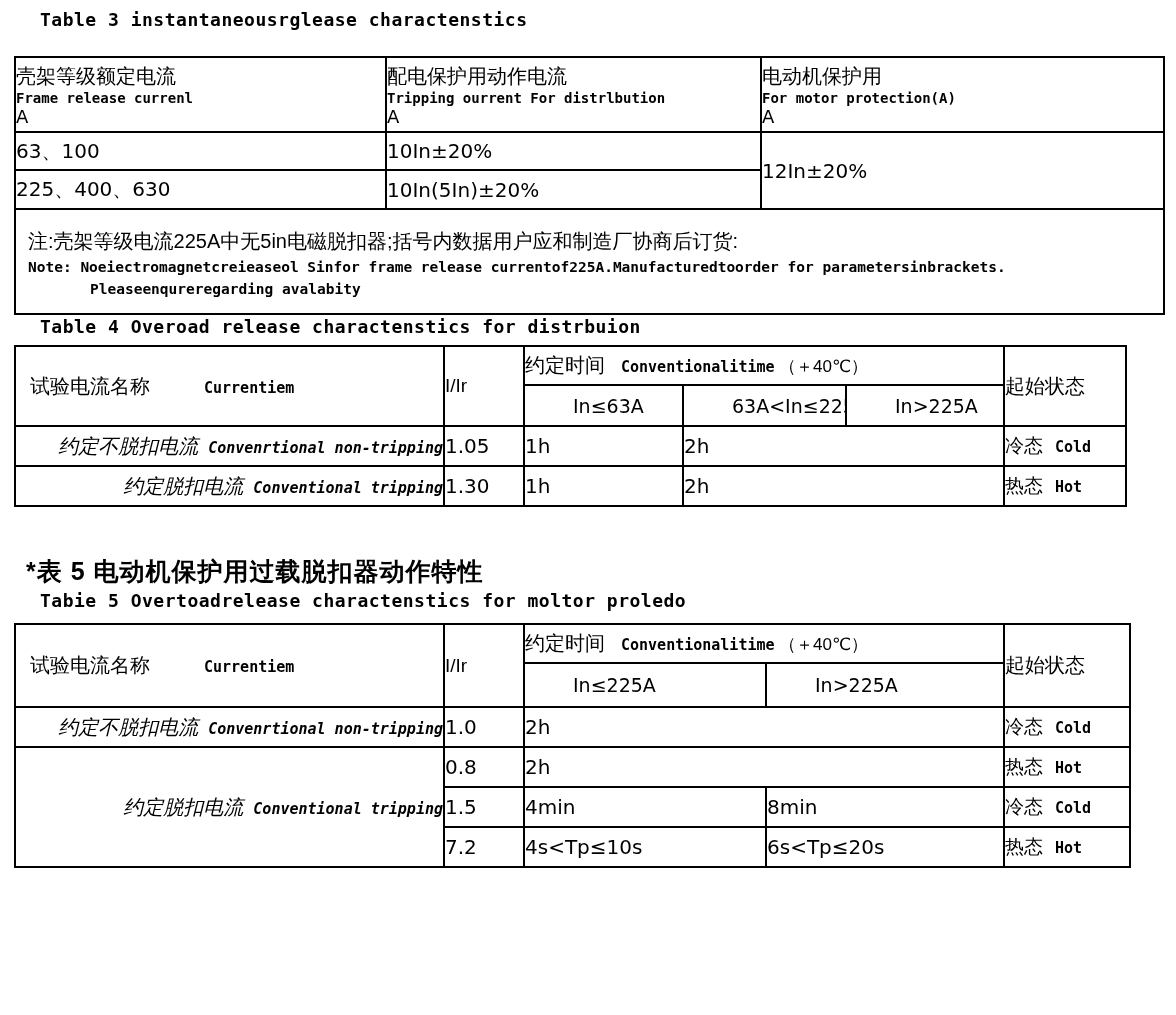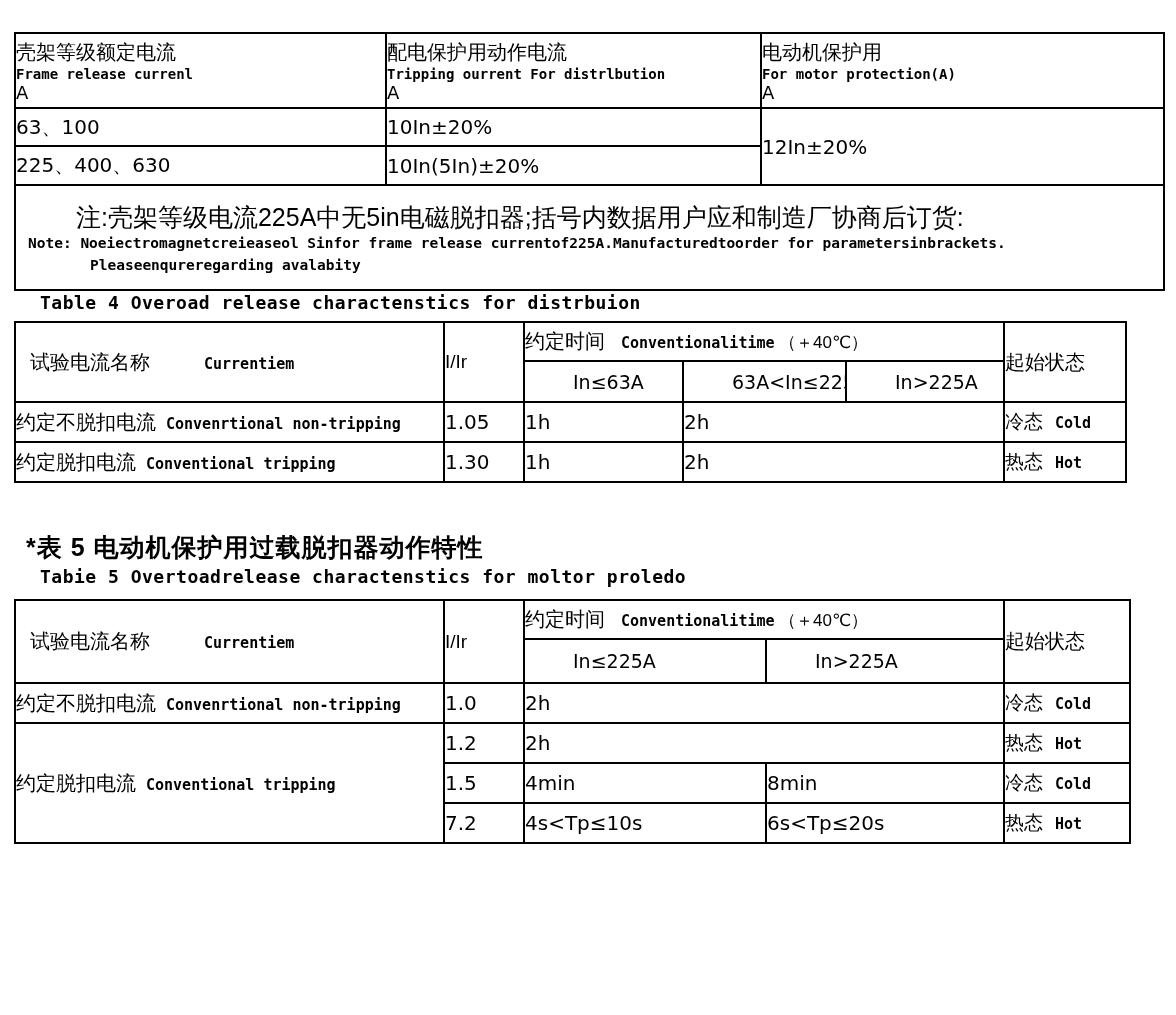--- a/index.html
+++ b/index.html
@@ -38,41 +38,42 @@
   .val  { font-size: 20px; font-family: "DejaVu Sans", "Liberation Sans", sans-serif; }
 
   .t3 { margin-top: 24px; width: 1149px; }
   .t45 { width: 1111px; }
   .t4 { margin-top: 6px; }
   .t5 { margin-top: 10px; }
 
   .gap48 { margin-top: 48px; }
 
   .note-cell { text-align: left; padding: 8px 10px 6px 12px; }
-  .note-zh { font-size: 25px; line-height: 30px; margin-left: 48px; }
+  .note-zh { font-size: 20px; line-height: 30px; }
   .note-en { font-family: "DejaVu Sans Mono", "Liberation Mono", monospace;
              font-size: 14.5px; font-weight: 600; line-height: 22px; }
   .note-en-indent { margin-left: 62px; }
 
-  .label-cell { text-align: left; white-space: nowrap; }
+  .label-cell { text-align: right; white-space: nowrap; font-style: italic; }
   .label-cell .zh { margin-right: 10px; }
   .head-label { text-align: left; padding-left: 14px; white-space: nowrap; }
   .head-label .zh { margin-right: 54px; }
   .ratio-head { font-size: 19px; }
   .time-head .zh { margin-right: 16px; }
   .time-head .temp { font-size: 17px; }
   .sub-head { font-size: 19px; font-family: "DejaVu Sans", sans-serif; padding-left: 48px; }
   .state-cell { white-space: nowrap; margin-left: 13px; }
   .state-cell .zh { font-size: 19px; margin-right: 12px; }
 </style>
 </head>
 <body>
 
 <div class="page">
 
+  <div class="title-en">Table 3 instantaneousrglease charactenstics</div>
 
   <table class="t3">
     <colgroup>
         <col style="width:371px">
         <col style="width:375px">
         <col style="width:403px">
       </colgroup>
     <tbody>
         <tr style="height:75px">
       <td>
@@ -195,21 +196,21 @@
       <td class="val">1.0</td>
       <td class="val" colspan="2">2h</td>
       <td class="state-cell">
         <span class="zh">冷态</span><span class="en15">Cold</span>
       </td>
     </tr>
     <tr style="height:40px">
       <td class="label-cell" rowspan="3">
         <span class="zh">约定脱扣电流</span><span class="en15">Conventional tripping</span>
       </td>
-      <td class="val">1.2</td>
+      <td class="val">0.8</td>
       <td class="val" colspan="2">2h</td>
       <td class="state-cell">
         <span class="zh">热态</span><span class="en15">Hot</span>
       </td>
     </tr>
     <tr style="height:40px">
       <td class="val">1.5</td>
       <td class="val">4min</td>
       <td class="val">8min</td>
       <td class="state-cell">

